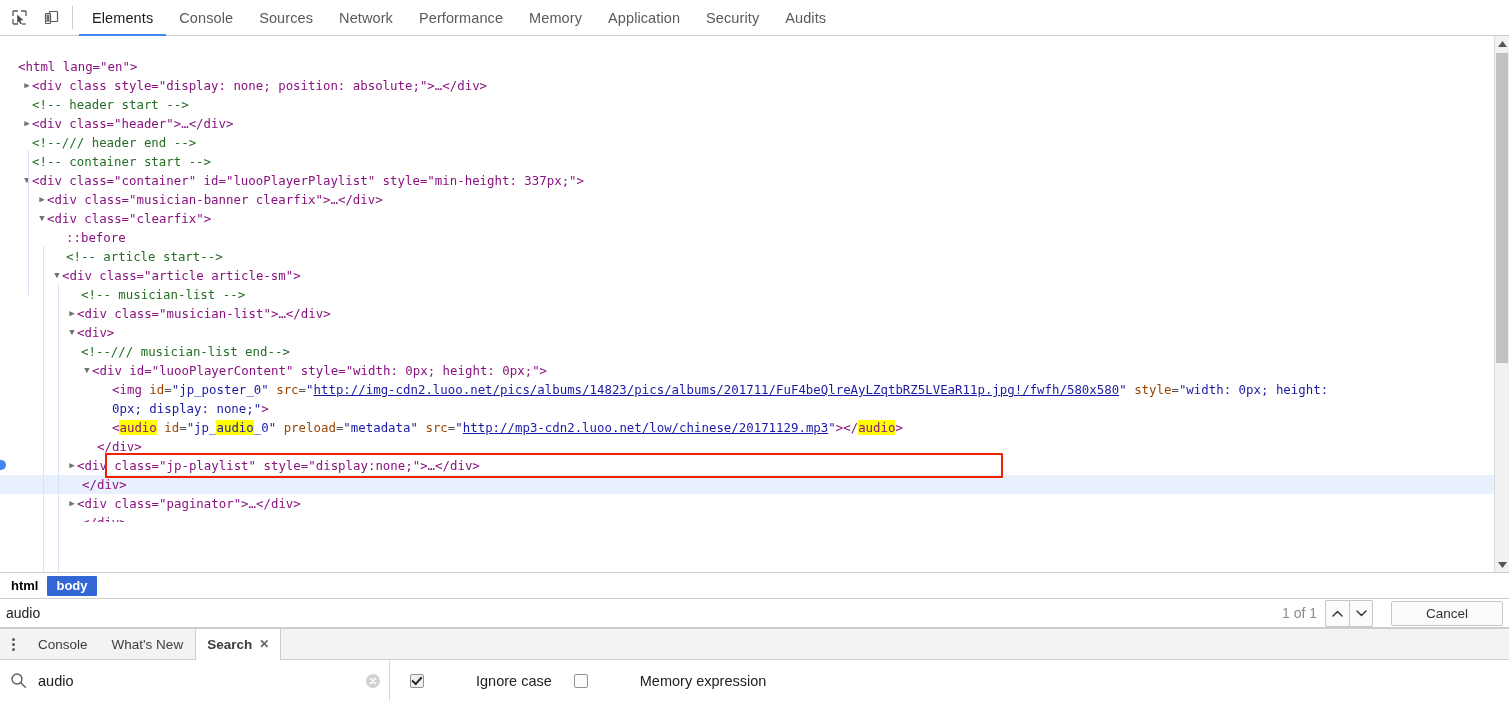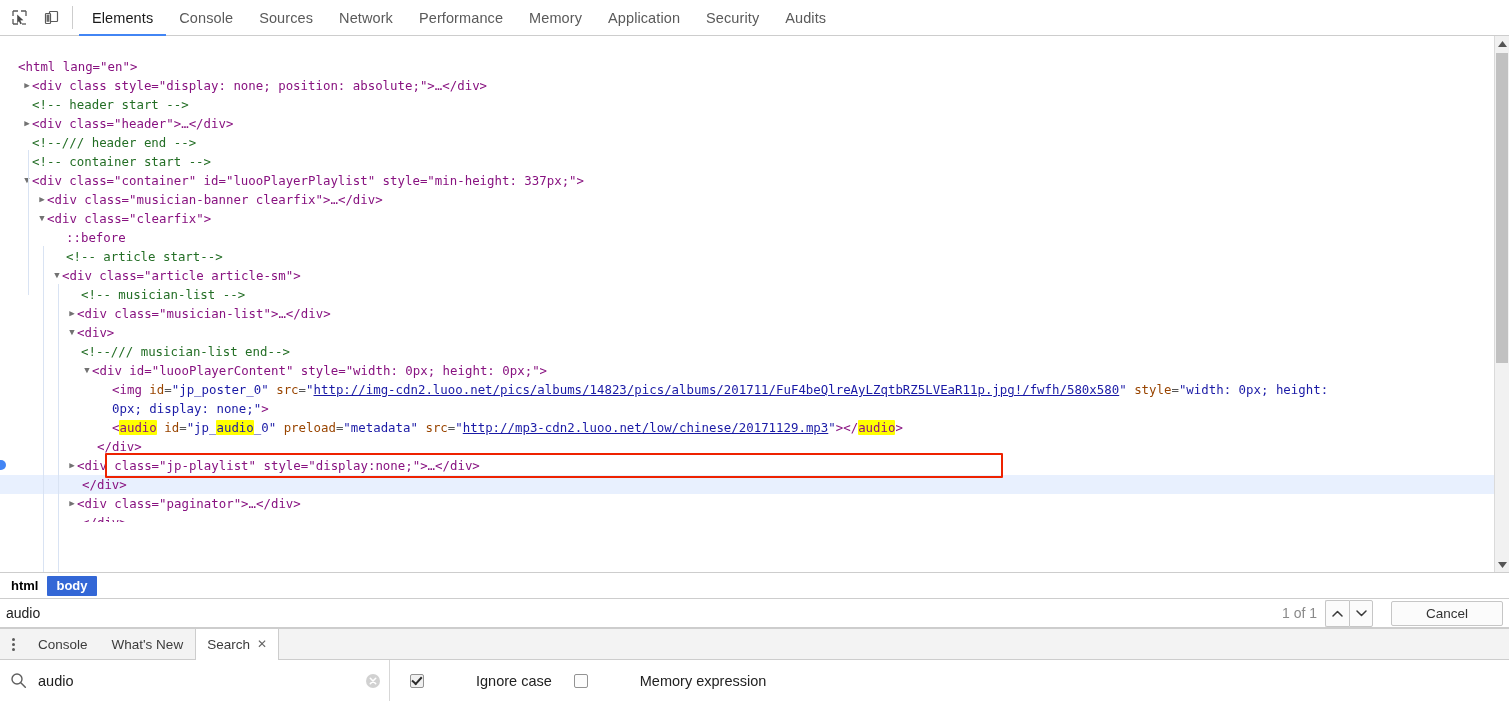--- a/index.html
+++ b/index.html
@@ -237,20 +237,21 @@
     border-right: 1px solid transparent;
     border-left: 1px solid transparent;
     white-space: nowrap;
   }
   .dtab.active {
     background: #ffffff;
     border-left: 1px solid #cdcdcd;
     border-right: 1px solid #cdcdcd;
     margin-bottom: -1px;
     padding-bottom: 1px;
+    font-weight: bold;
   }
   .dtab-close {
     margin-left: 7px;
     font-size: 12px; color: #666666;
     cursor: pointer; line-height: 1;
   }
 
   .drawer-body {
     flex: 1 1 auto;
     display: flex; align-items: center;

